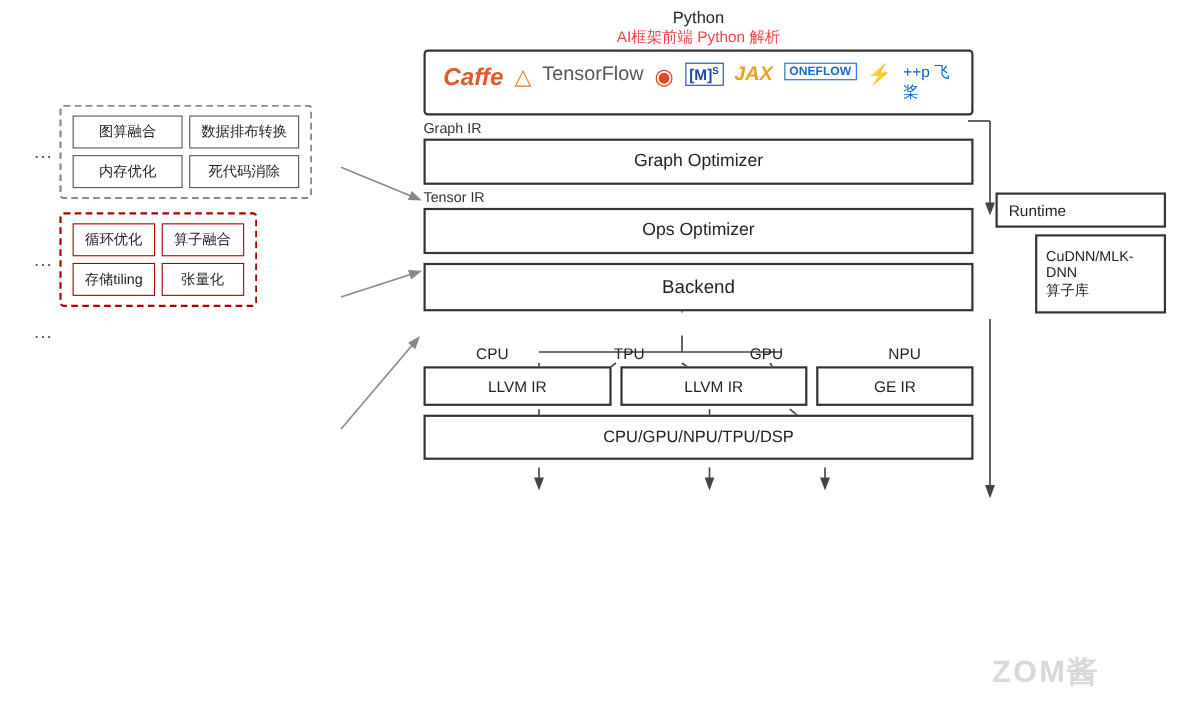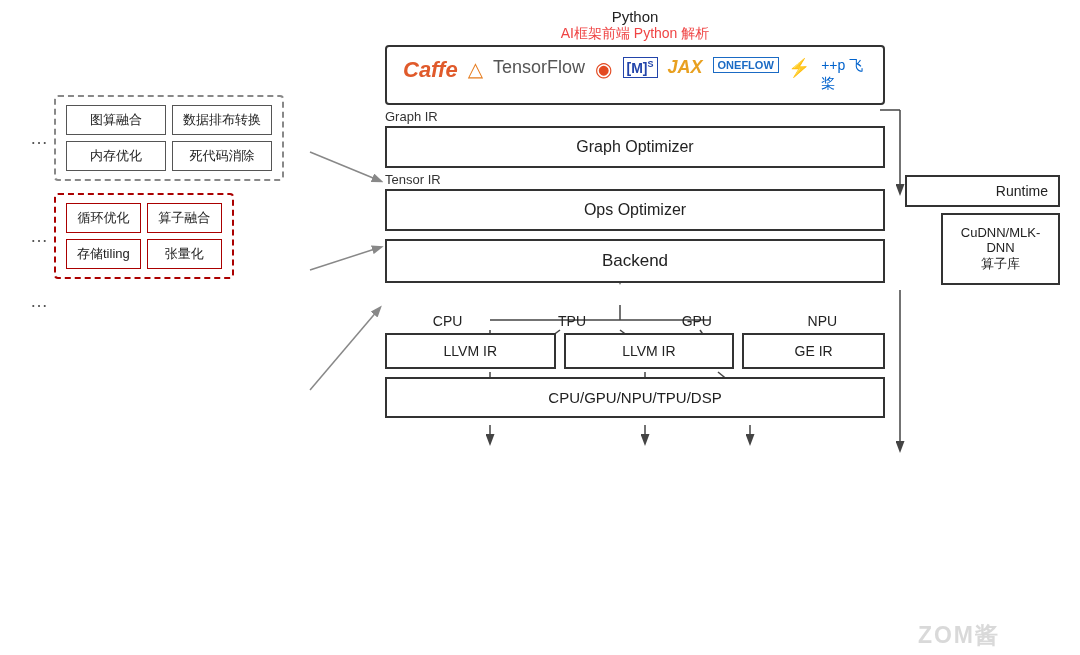--- a/index.html
+++ b/index.html
@@ -152,43 +152,43 @@
     .runtime-panel {
       position: absolute;
       right: 20px;
       top: 175px;
       width: 155px;
     }
 
     .runtime-box {
       border: 2px solid #333;
       padding: 6px 10px;
-      text-align: right;
+      text-align: left;
       font-size: 14px;
       color: #222;
       background: #fff;
       margin-bottom: 6px;
     }
 
     .runtime-inner {
       border: 2px solid #333;
       padding: 10px 8px;
-      text-align: center;
+      text-align: left;
       font-size: 13px;
       color: #222;
       background: #fff;
       margin-left: 36px;
     }
 
     
     .watermark {
       position: absolute;
-      bottom: 4px;
+      bottom: 25px;
       right: 80px;
-      font-size: 23px;
+      font-size: 28px;
       font-weight: bold;
       color: rgba(180,180,180,0.5);
       letter-spacing: 2px;
     }
 
     
     .arrows-svg {
       position: absolute;
       top: 0;
       left: 0;

